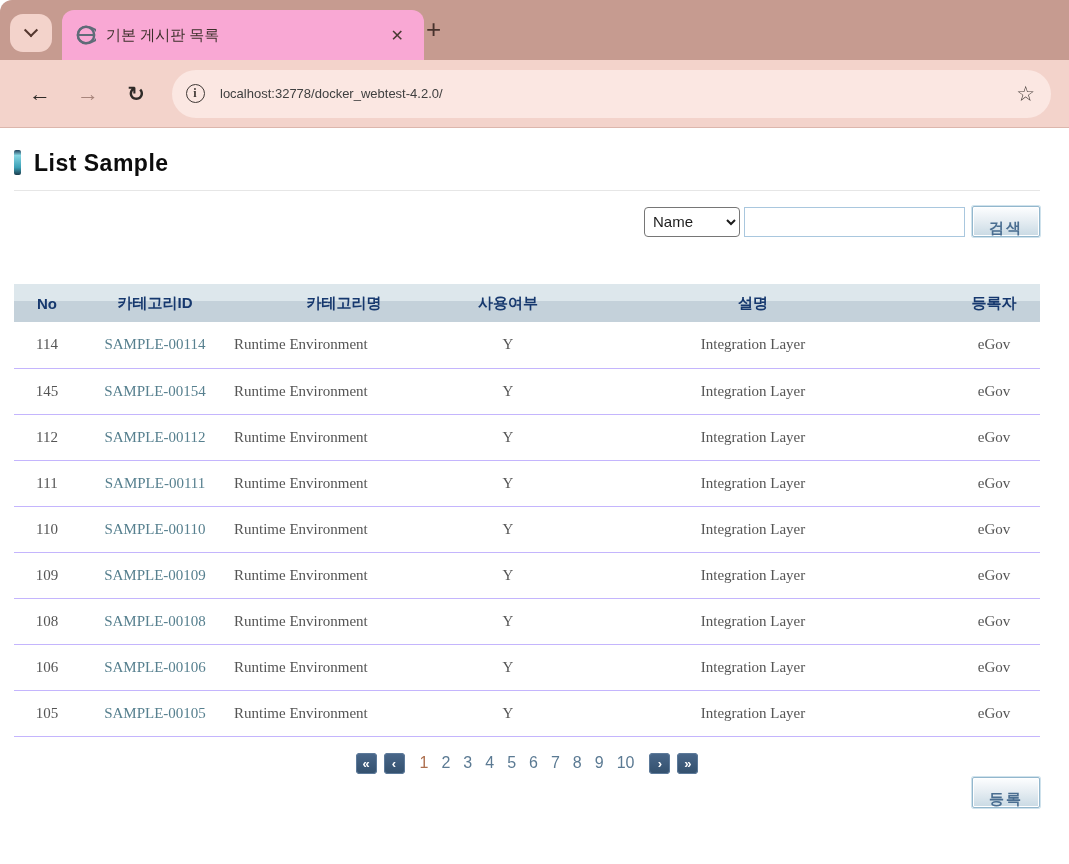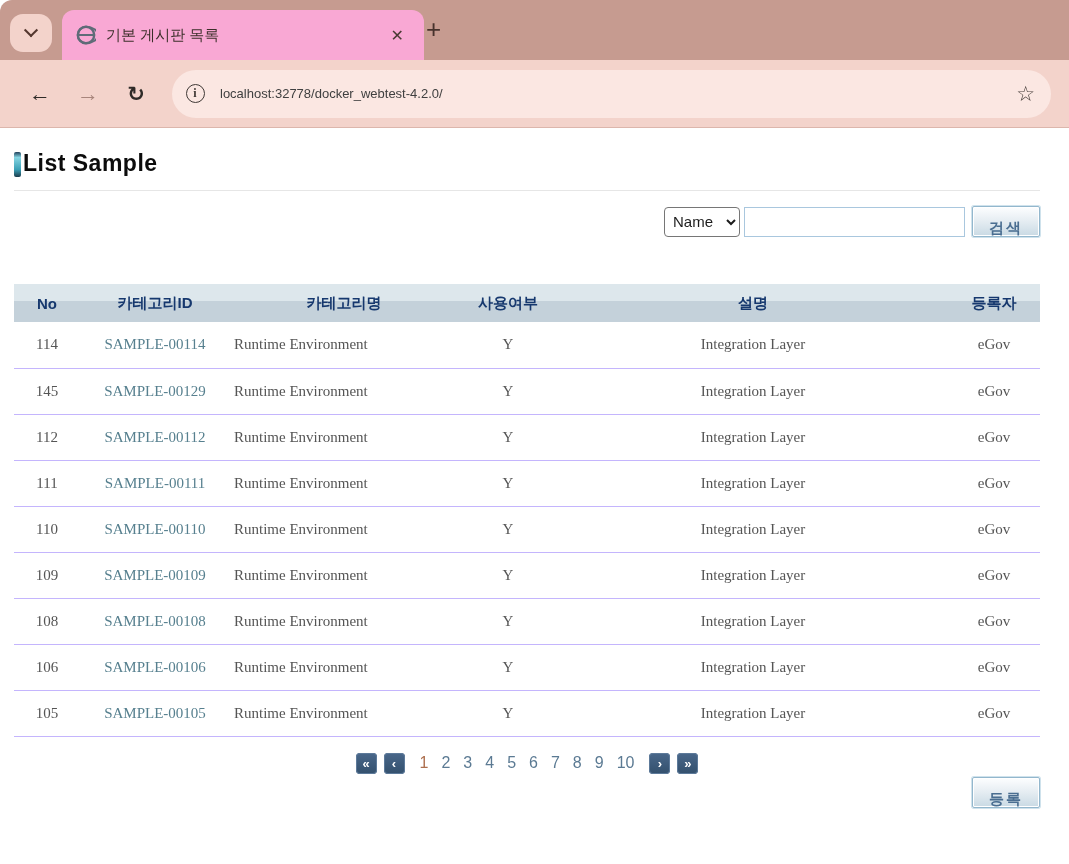--- a/index.html
+++ b/index.html
@@ -52,32 +52,32 @@
   }
   .info-glyph {
     width:19px; height:19px; border:1.6px solid #3f3835; border-radius:50%;
     display:flex; align-items:center; justify-content:center;
     font-size:12px; font-weight:bold; color:#3f3835; font-family:"Liberation Serif", serif;
   }
   .url-text { font-size:13px; color:#404040; flex:1; white-space:nowrap; overflow:hidden; }
   .star { font-size:21px; color:#453d39; cursor:pointer; }
   
   .content { padding:22px 29px 0 14px; background:#fff; }
-  .page-title-row { display:flex; align-items:flex-end; gap:2px; }
+  .page-title-row { display:flex; align-items:flex-start; gap:13px; }
   .title-bullet {
     width:7px; height:25px; border-radius:2px;
     background:linear-gradient(180deg,#20405a 0%,#86d6e3 22%,#3ba0b6 70%,#1c3c4c 100%);
   }
   .page-title { font-size:23px; font-weight:bold; color:#0c0c0c; letter-spacing:0.5px; }
   hr.rule { border:none; border-top:1px solid #e6e6e6; margin:13px 0 0 0; }
   .search-row {
     margin-top:15px; display:flex; justify-content:flex-end; align-items:center; gap:4px;
   }
   select.cond {
-    height:30px; width:76px; font-size:15px; color:#1c1c1c; background:#fff;
+    height:30px; width:96px; font-size:15px; color:#1c1c1c; background:#fff;
     border:1px solid #767676; border-radius:4px; padding:0 4px;
     font-family:"Liberation Sans", sans-serif;
   }
   input.keyword {
     height:30px; width:221px; border:1px solid #a9c7de; font-size:15px;
     padding:0 6px; color:#333; outline:none; margin-right:3px;
   }
   .btn-blue {
     height:31px; min-width:68px; padding:12px 12px; cursor:pointer;
     font-size:15px; font-weight:bold; color:#4a6e91; letter-spacing:2px;
@@ -184,21 +184,21 @@
         <tr>
           <td class="cell-no">114</td>
           <td class="cell-id"><a class="id-link">SAMPLE-00114</a></td>
           <td class="cell-name">Runtime Environment</td>
           <td class="cell-use">Y</td>
           <td class="cell-desc">Integration Layer</td>
           <td class="cell-reg">eGov</td>
         </tr>
         <tr>
           <td class="cell-no">145</td>
-          <td class="cell-id"><a class="id-link">SAMPLE-00129</a></td>
+          <td class="cell-id"><a class="id-link">SAMPLE-00154</a></td>
           <td class="cell-name">Runtime Environment</td>
           <td class="cell-use">Y</td>
           <td class="cell-desc">Integration Layer</td>
           <td class="cell-reg">eGov</td>
         </tr>
         <tr>
           <td class="cell-no">112</td>
           <td class="cell-id"><a class="id-link">SAMPLE-00112</a></td>
           <td class="cell-name">Runtime Environment</td>
           <td class="cell-use">Y</td>

